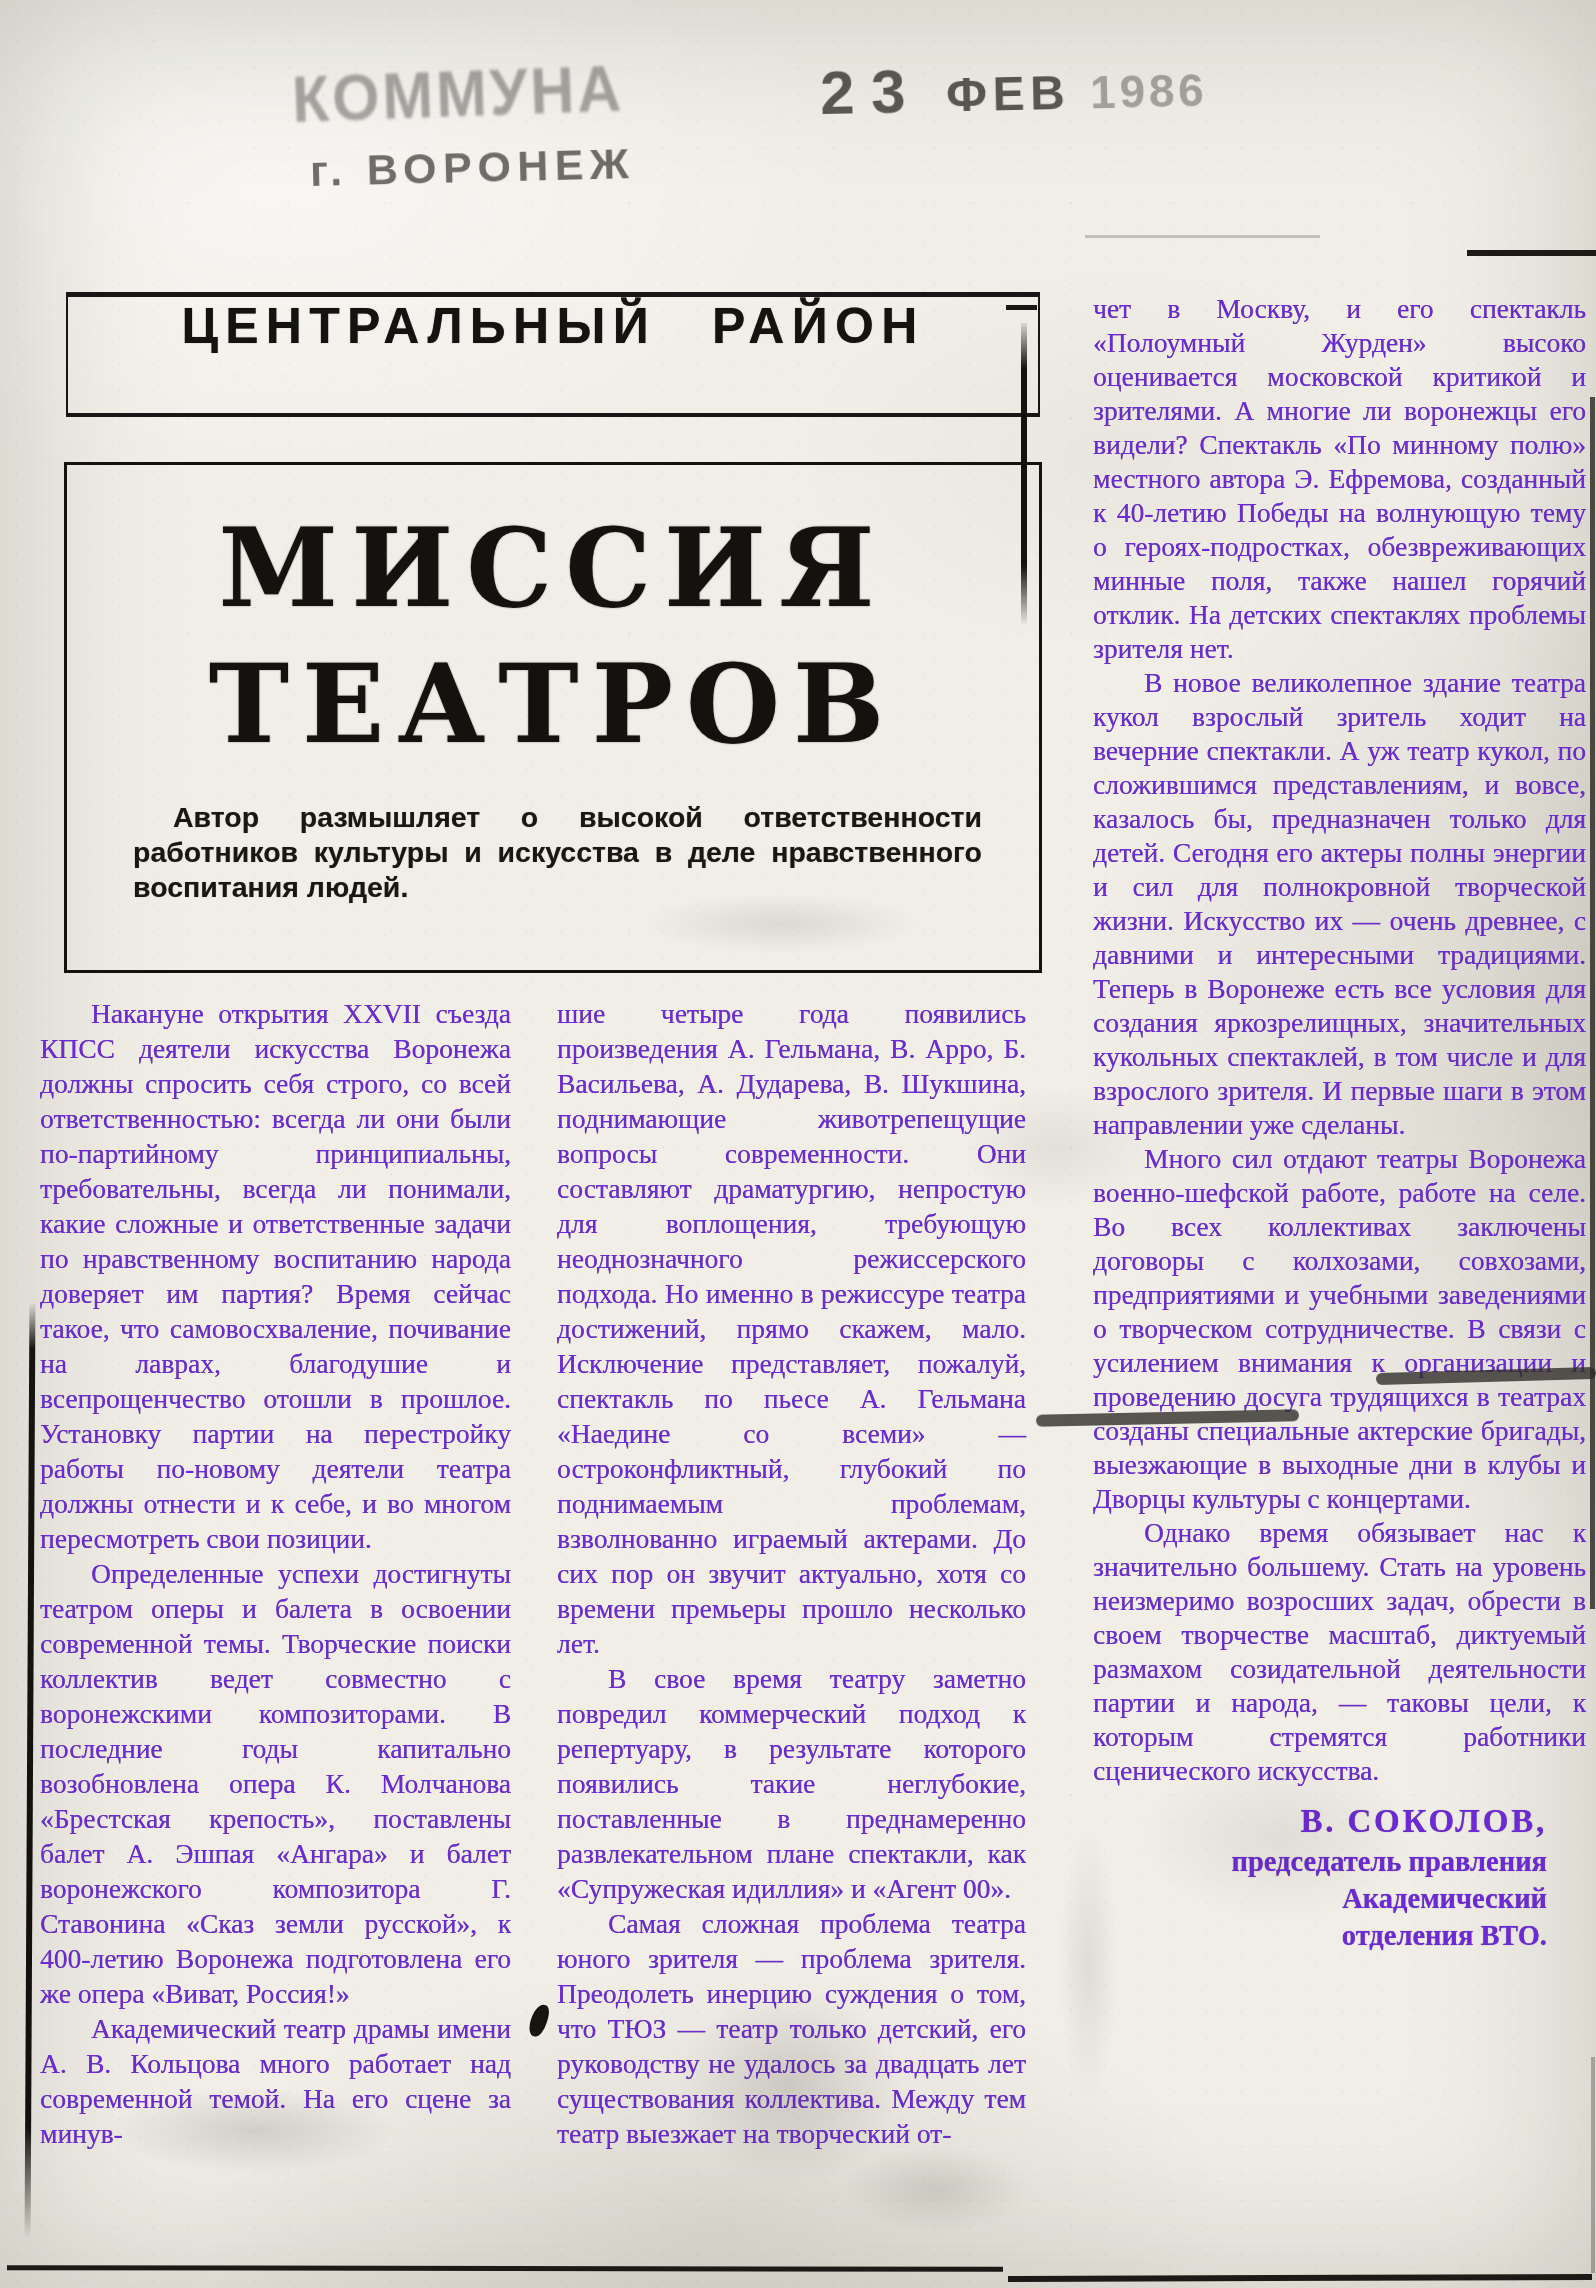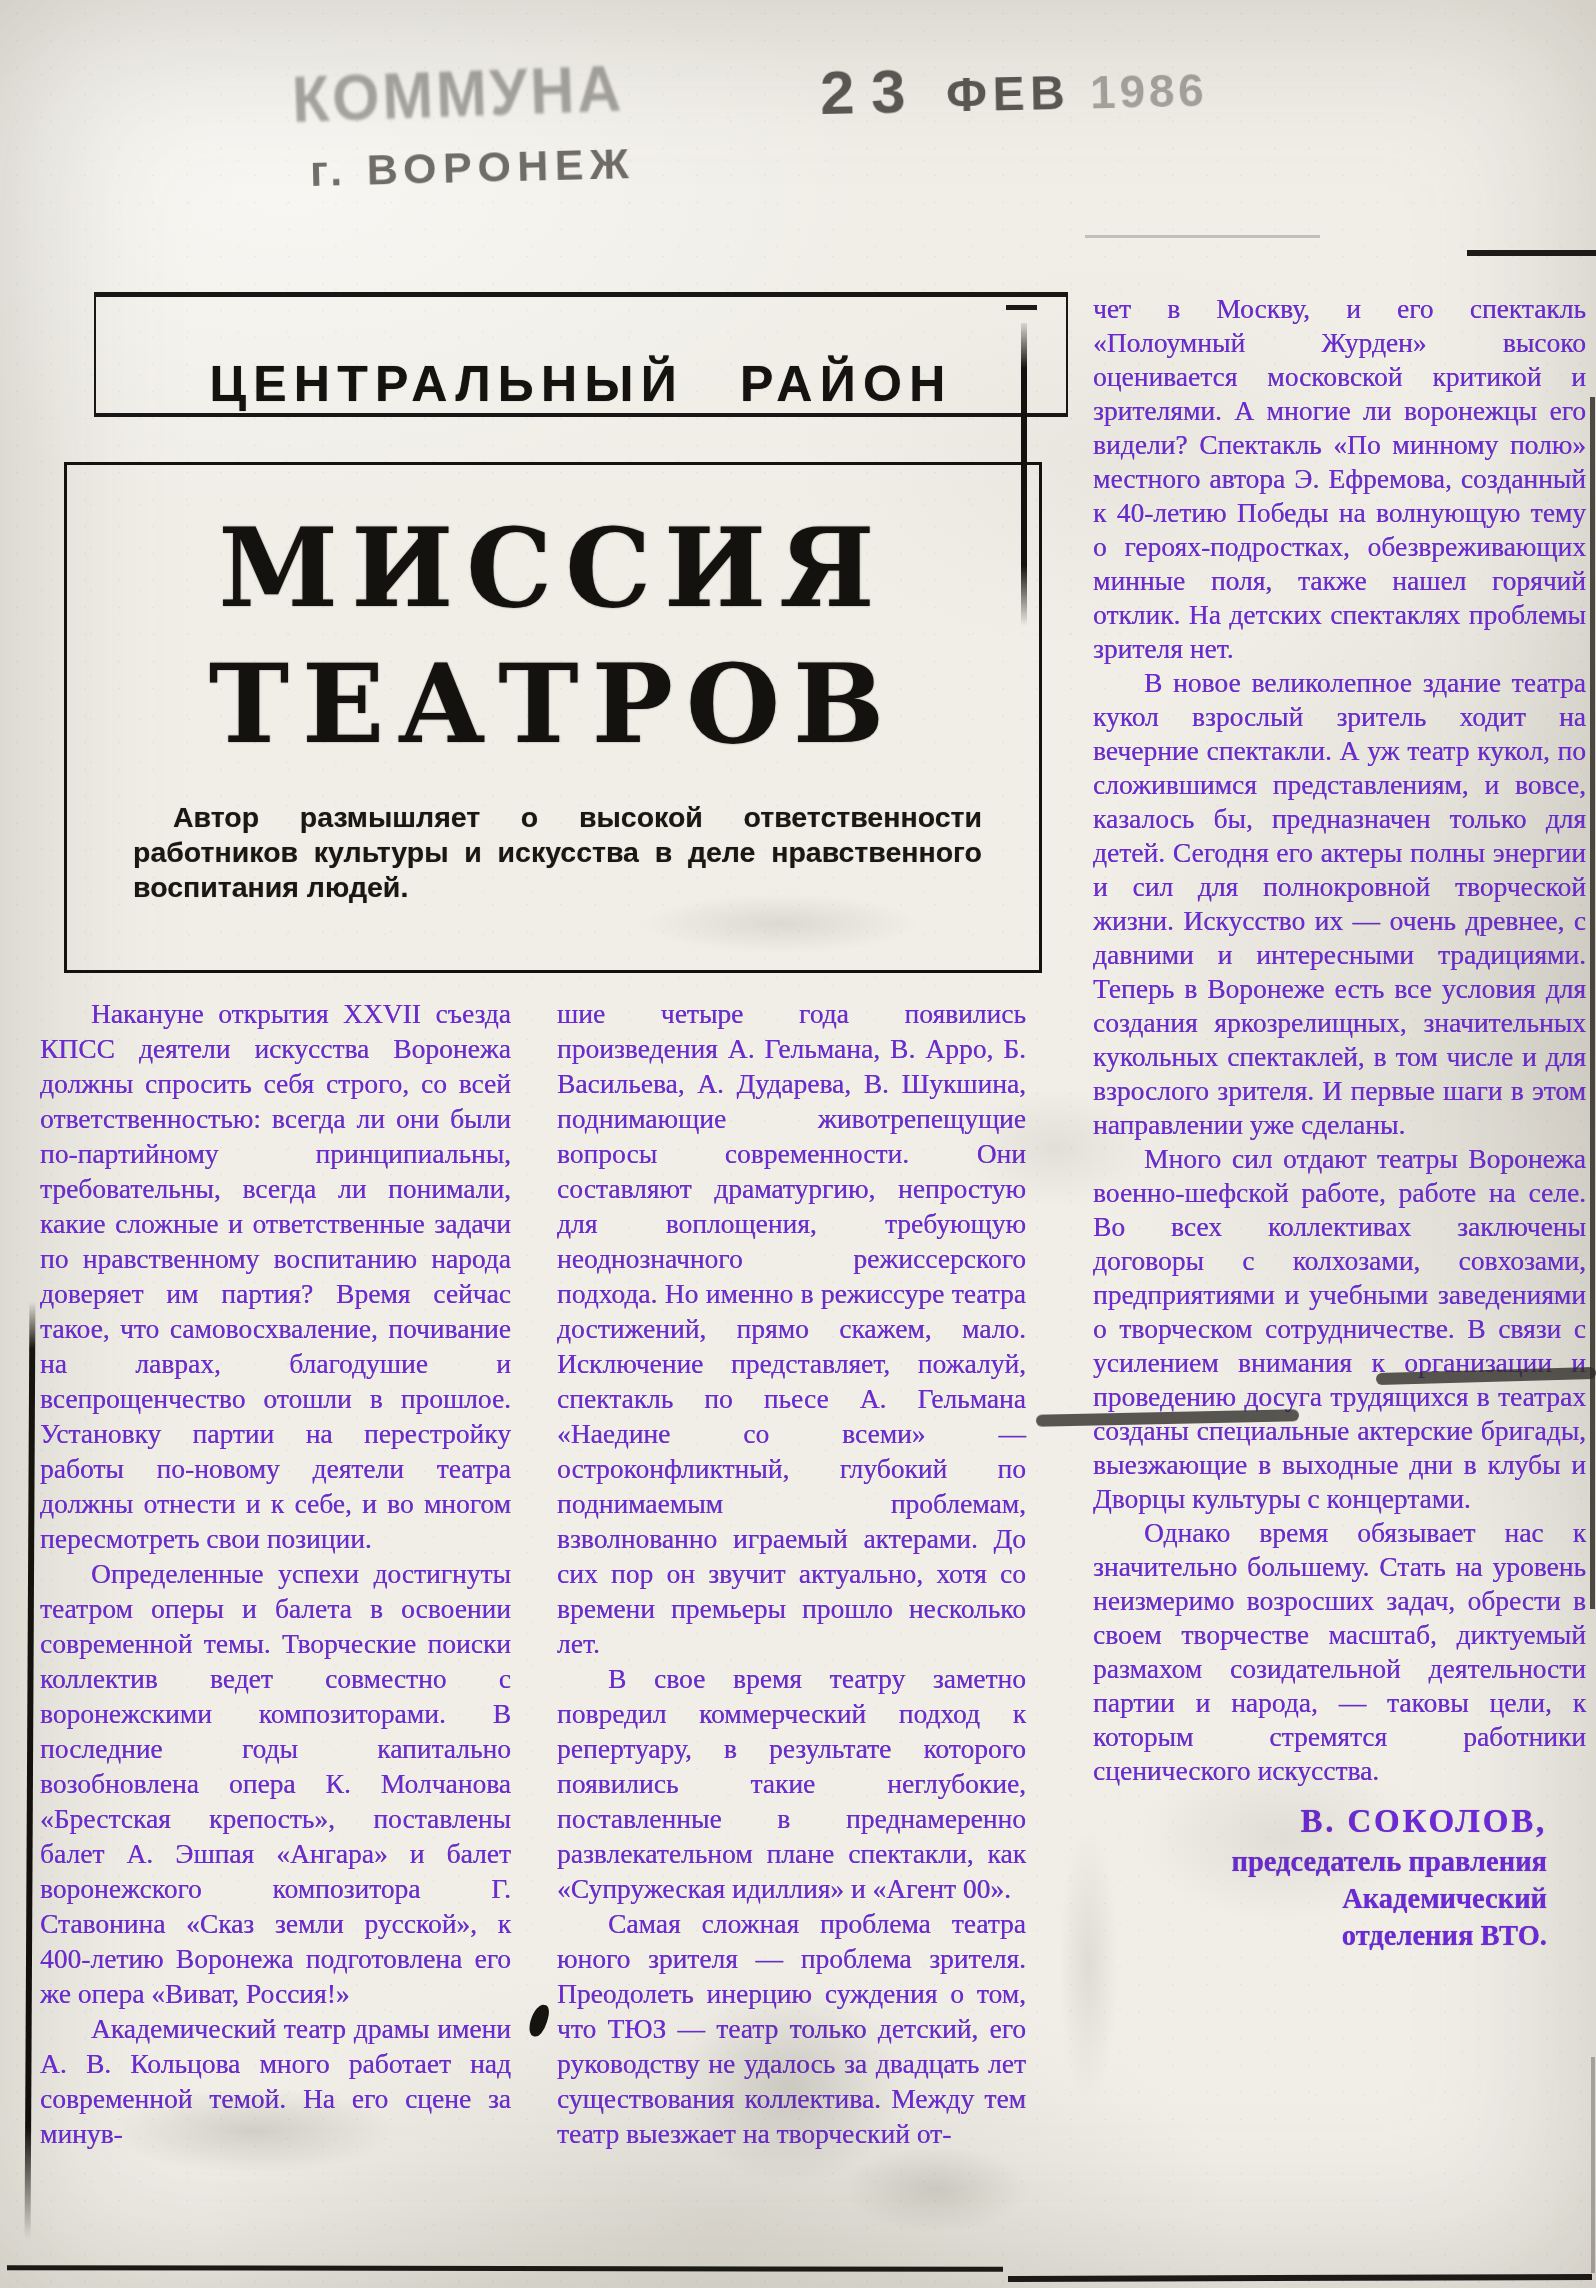--- a/index.html
+++ b/index.html
@@ -45,21 +45,21 @@
     filter:blur(0.7px);
   }
   .stamp-date .d{font-size:62px;letter-spacing:16.5px;}
   .stamp-date .m{font-size:48px;letter-spacing:5.5px;margin-left:24px;}
   .stamp-date .y{font-size:46px;letter-spacing:3.7px;margin-left:20px;opacity:.5;}
 
   
   .kicker-box{
     position:absolute;left:66px;top:292px;width:970px;height:116px;
     border:2.8px solid #181715;border-top-width:5.5px;border-bottom-width:4.6px;
-    display:flex;align-items:flex-end;justify-content:center;margin-left:28px;
+    display:flex;align-items:flex-start;justify-content:center;
   }
   .kicker{
     font-family:"Liberation Sans", sans-serif;font-weight:bold;
     font-size:50px;letter-spacing:7.3px;word-spacing:35px;color:#14130f;
     text-shadow:0 0 0.9px rgba(0,0,0,.6);
   }
 
   
   .title-box{
     position:absolute;left:64px;top:462px;width:972px;height:505px;

